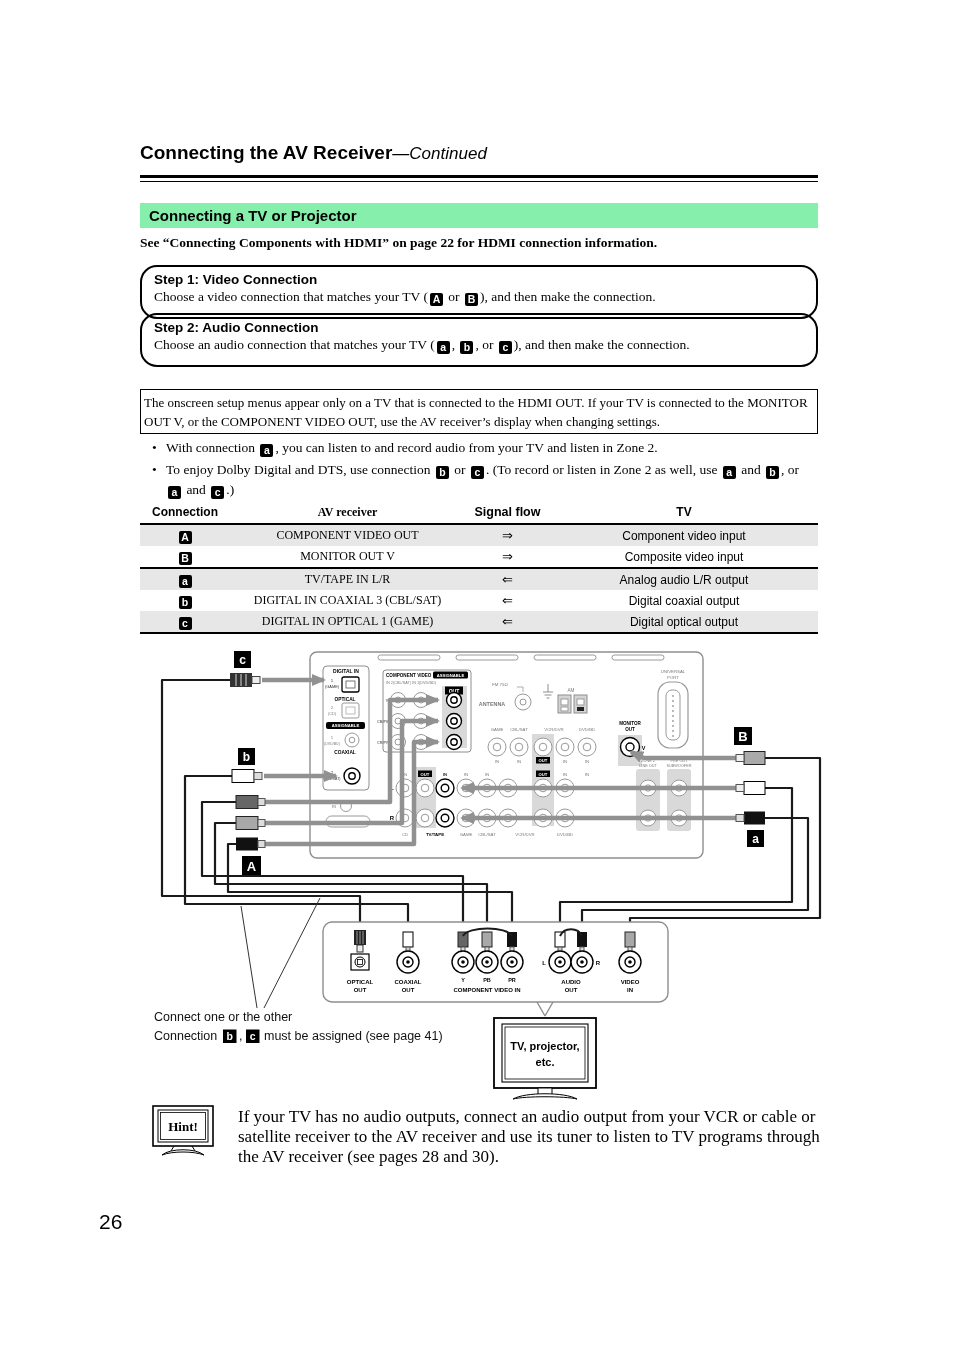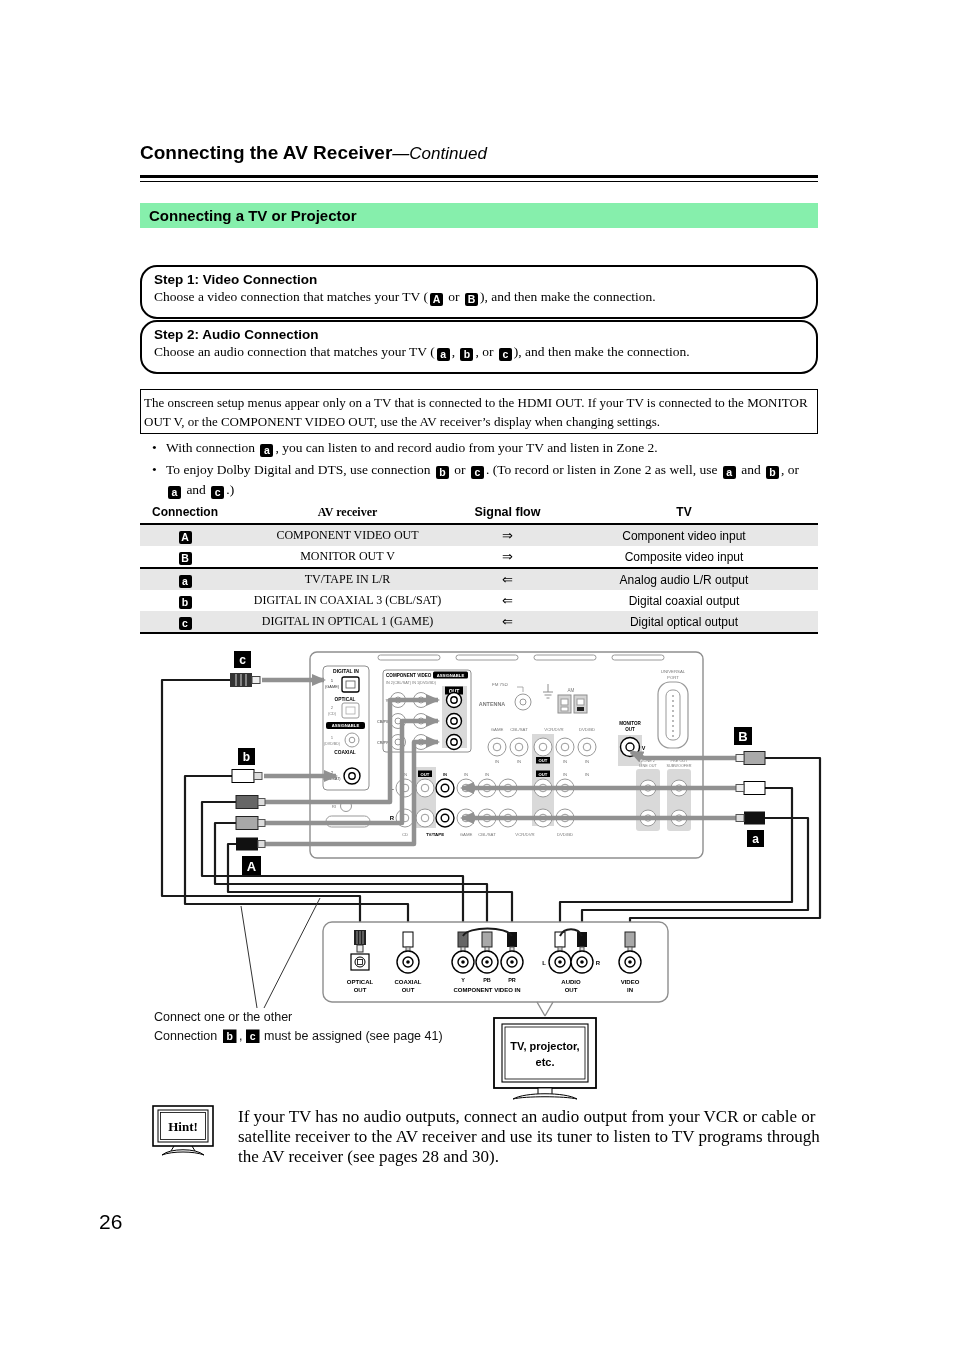--- a/index.html
+++ b/index.html
@@ -70,27 +70,28 @@
 
   <div class="hdr">
     <span class="t1">Connecting the AV Receiver</span><span class="t2">—Continued</span>
   </div>
   <div class="rule1"></div>
   <div class="rule2"></div>
 
   <div class="secbar">
     <span>Connecting a TV or Projector</span>
   </div>
+  <div class="hdmi">See “Connecting Components with HDMI” on page 22 for HDMI connection information.</div>
 
   <div class="stepbox" style="top:253px;">
     <div class="st">Step 1: Video Connection</div>
     <div class="sb"><span>Choose a video connection that matches your TV (</span><span class="bdg">A</span><span> or </span><span class="bdg">B</span><span>), and then make the connection.</span></div>
   </div>
 
-  <div class="stepbox" style="top:308px;">
+  <div class="stepbox" style="top:301px;">
     <div class="st">Step 2: Audio Connection</div>
     <div class="sb"><span>Choose an audio connection that matches your TV (</span><span class="bdg">a</span><span>, </span><span class="bdg">b</span><span>, or </span><span class="bdg">c</span><span>), and then make the connection.</span></div>
   </div>
 
   <div class="notice">
     <span>The onscreen setup menus appear only on a TV that is connected to the HDMI OUT. If your TV is connected to the MONITOR OUT V, or the COMPONENT VIDEO OUT, use the AV receiver’s display when changing settings.</span>
   </div>
 
   <div class="bullets">
     <div class="li">

